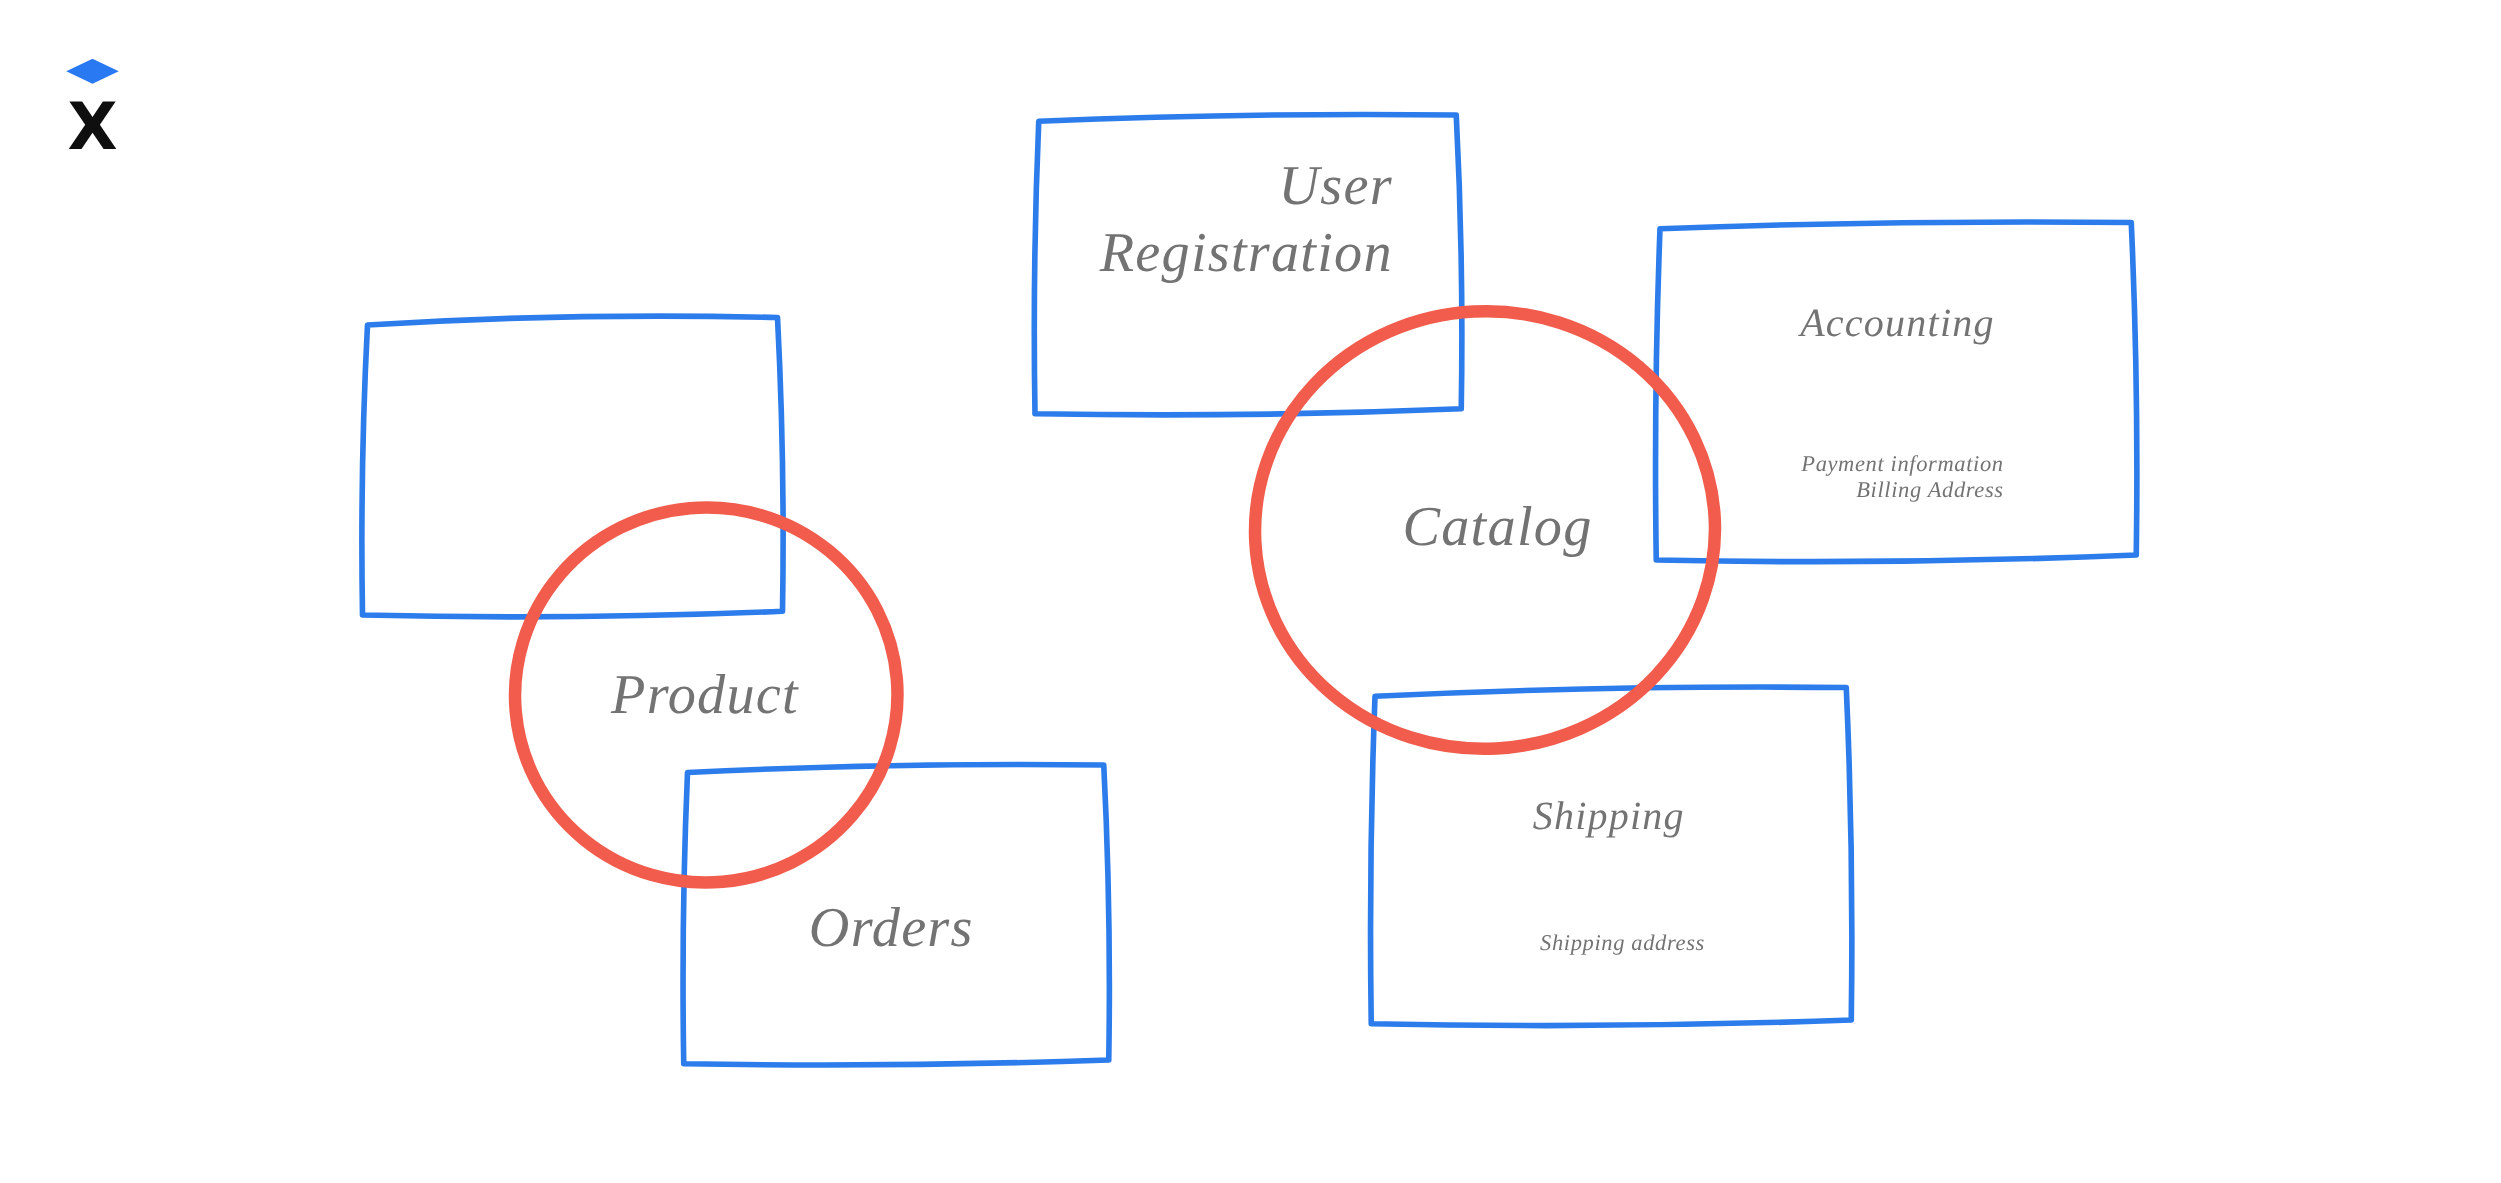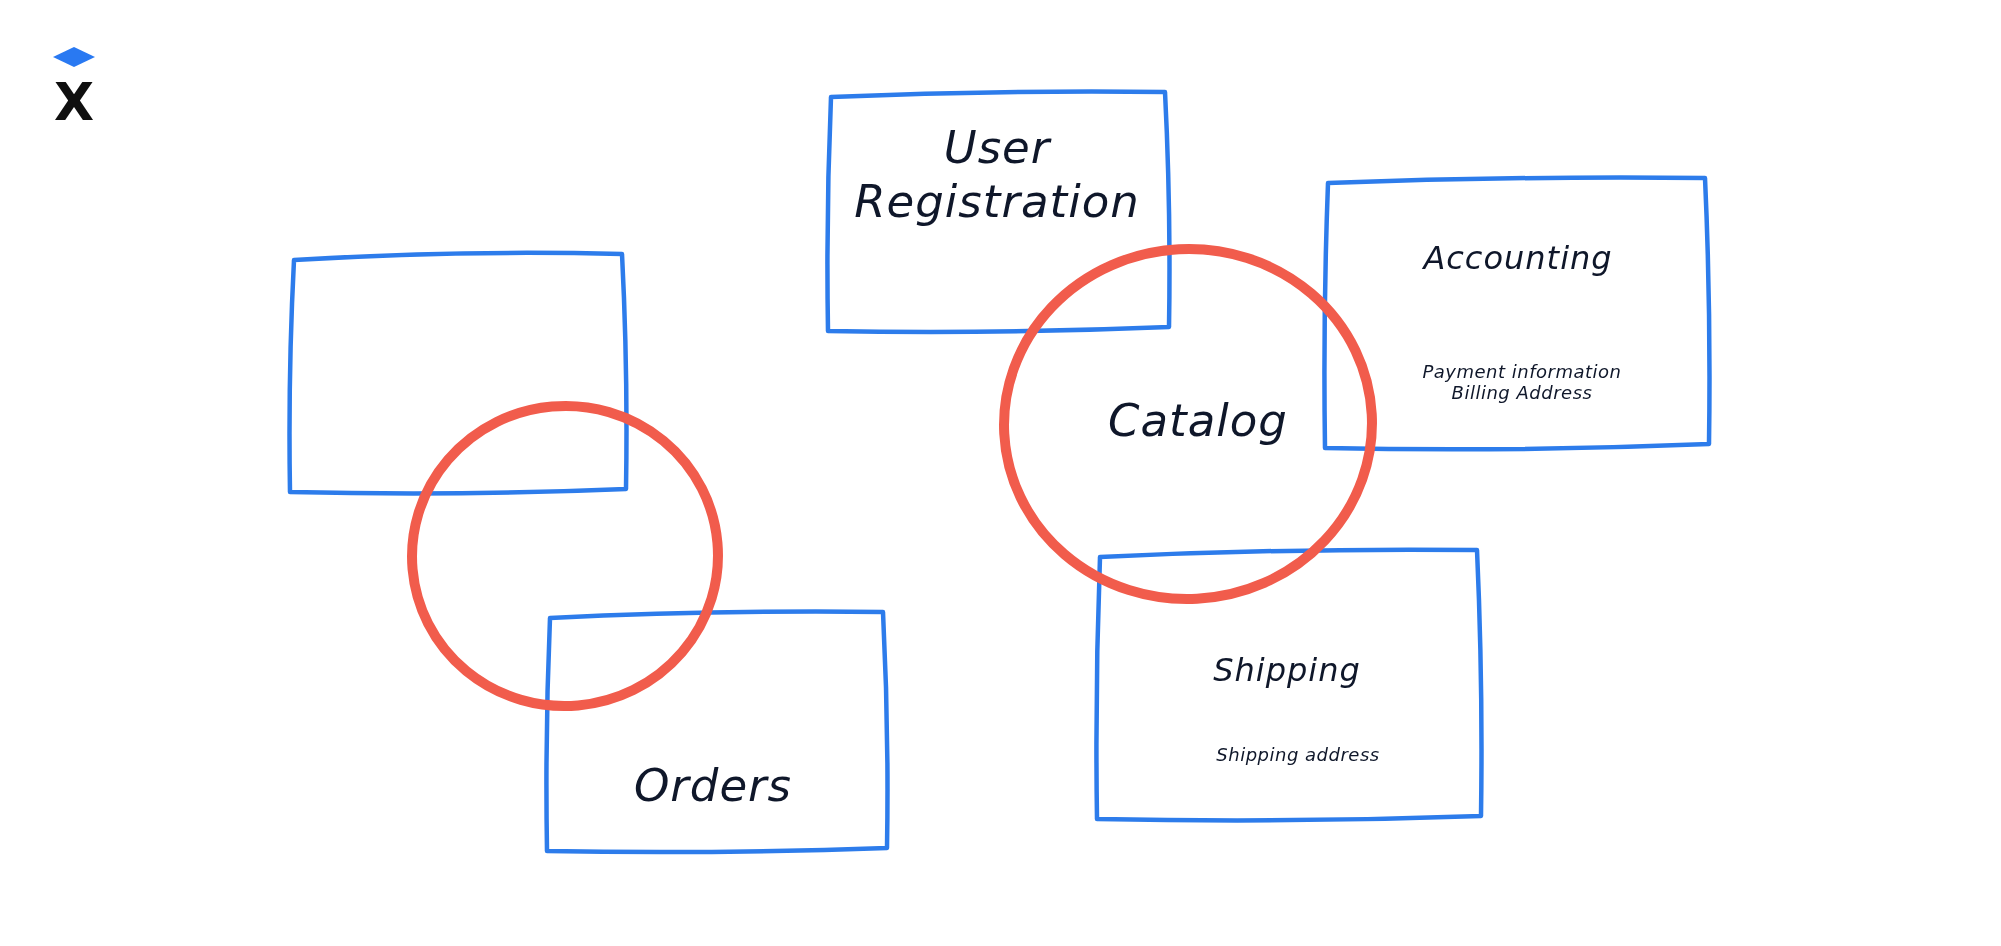--- a/index.html
+++ b/index.html
@@ -16,27 +16,28 @@
     overflow: hidden;
   }
   .shapes {
     position: absolute;
     left: 0;
     top: 0;
   }
   .label {
     position: absolute;
     transform: translate(-50%, -50%);
-    color: #0f172a;
+    color: #737373;
     font-style: italic;
-    text-align: center;
+    text-align: right;
     white-space: pre-line;
     letter-spacing: 1px;
     line-height: 1.2;
     pointer-events: auto;
+    font-family: Liberation Serif, serif;
   }
   .label.title {
     font-size: 45px;
   }
   .label.big-title {
     font-size: 32px;
   }
   .label.detail {
     font-size: 18px;
     line-height: 1.18;
@@ -92,22 +93,23 @@
 
 
   <div class="label title" style="left:997px; top:175px;">User
 Registration</div>
 
   <div class="label big-title" style="left:1518px; top:258px;">Accounting</div>
 
   <div class="label detail" style="left:1522px; top:382px;">Payment information
 Billing Address</div>
 
-  <div class="label big-title" style="left:1287px; top:670px;">Shipping</div>
+  <div class="label big-title" style="left:1287px; top:652px;">Shipping</div>
 
   <div class="label detail" style="left:1282px; top:755px;margin-left:16px;">Shipping address</div>
 
-  <div class="label title" style="left:713px; top:742px;margin-top:44px;">Orders</div>
+  <div class="label title" style="left:713px; top:742px;">Orders</div>
 
+  <div class="label title" style="left:564px; top:555px;">Product</div>
 
   <div class="label title" style="left:1198px; top:421px;">Catalog</div>
 
 </div>
 
 </body></html>

